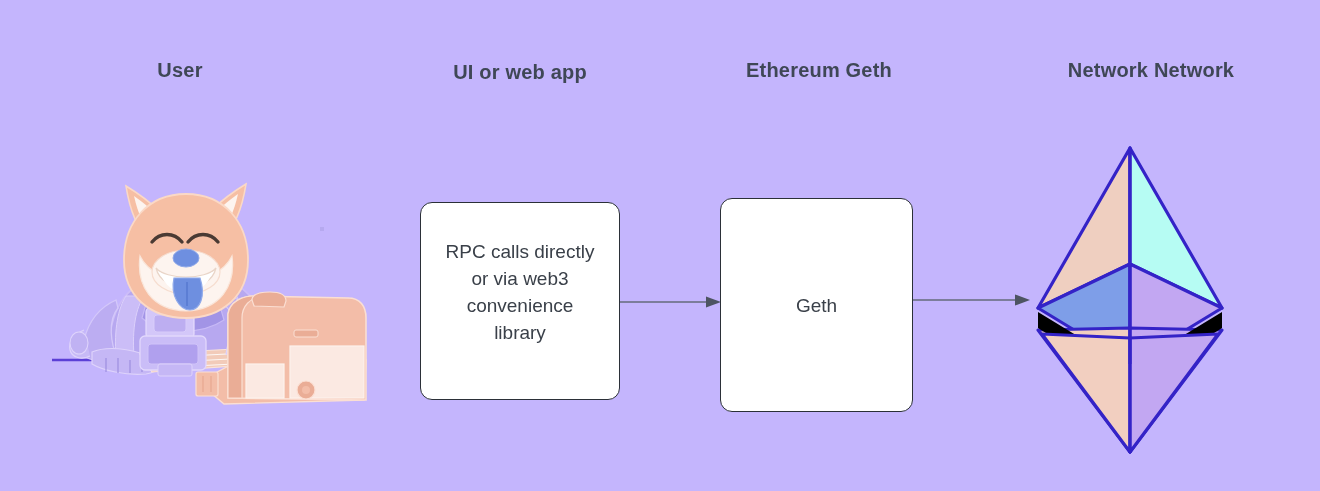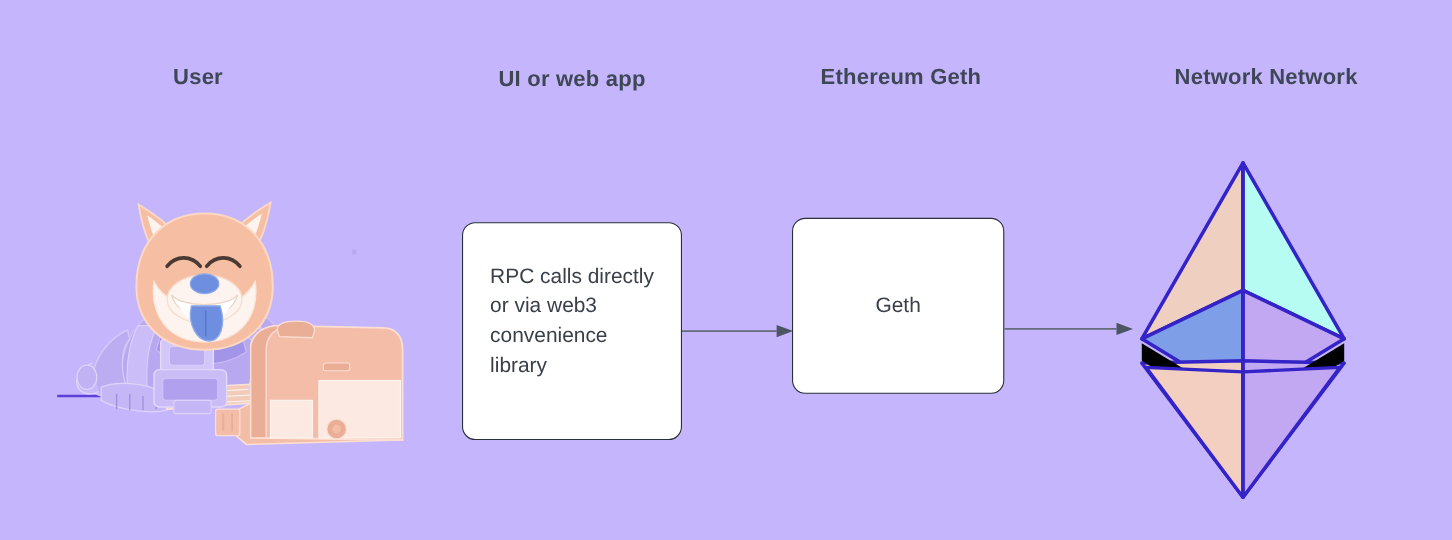--- a/index.html
+++ b/index.html
@@ -40,27 +40,27 @@
     border-radius: 12px;
     box-sizing: border-box;
     display: flex;
     align-items: center;
     justify-content: center;
   }
   .box-label {
     font-size: 19px;
     line-height: 27px;
     color: #3a4049;
-    text-align: left;
+    text-align: center;
     padding: 0 10px;
     white-space: pre-line;
   }
   #box-rpc  { left: 420px; top: 202px; width: 200px; height: 198px; }
   #box-rpc .box-label { transform: translateY(-9px); }
-  #box-geth { left: 720px; top: 198px; width: 193px; height: 160px; }
+  #box-geth { left: 720px; top: 198px; width: 193px; height: 214px; }
 
   
   .arrow {
     position: absolute;
     height: 12px;
     display: block;
   }
   #arrow-1 { left: 620px; top: 294px; width: 101px; }
   #arrow-2 { left: 913px; top: 292px; width: 117px; }
 

